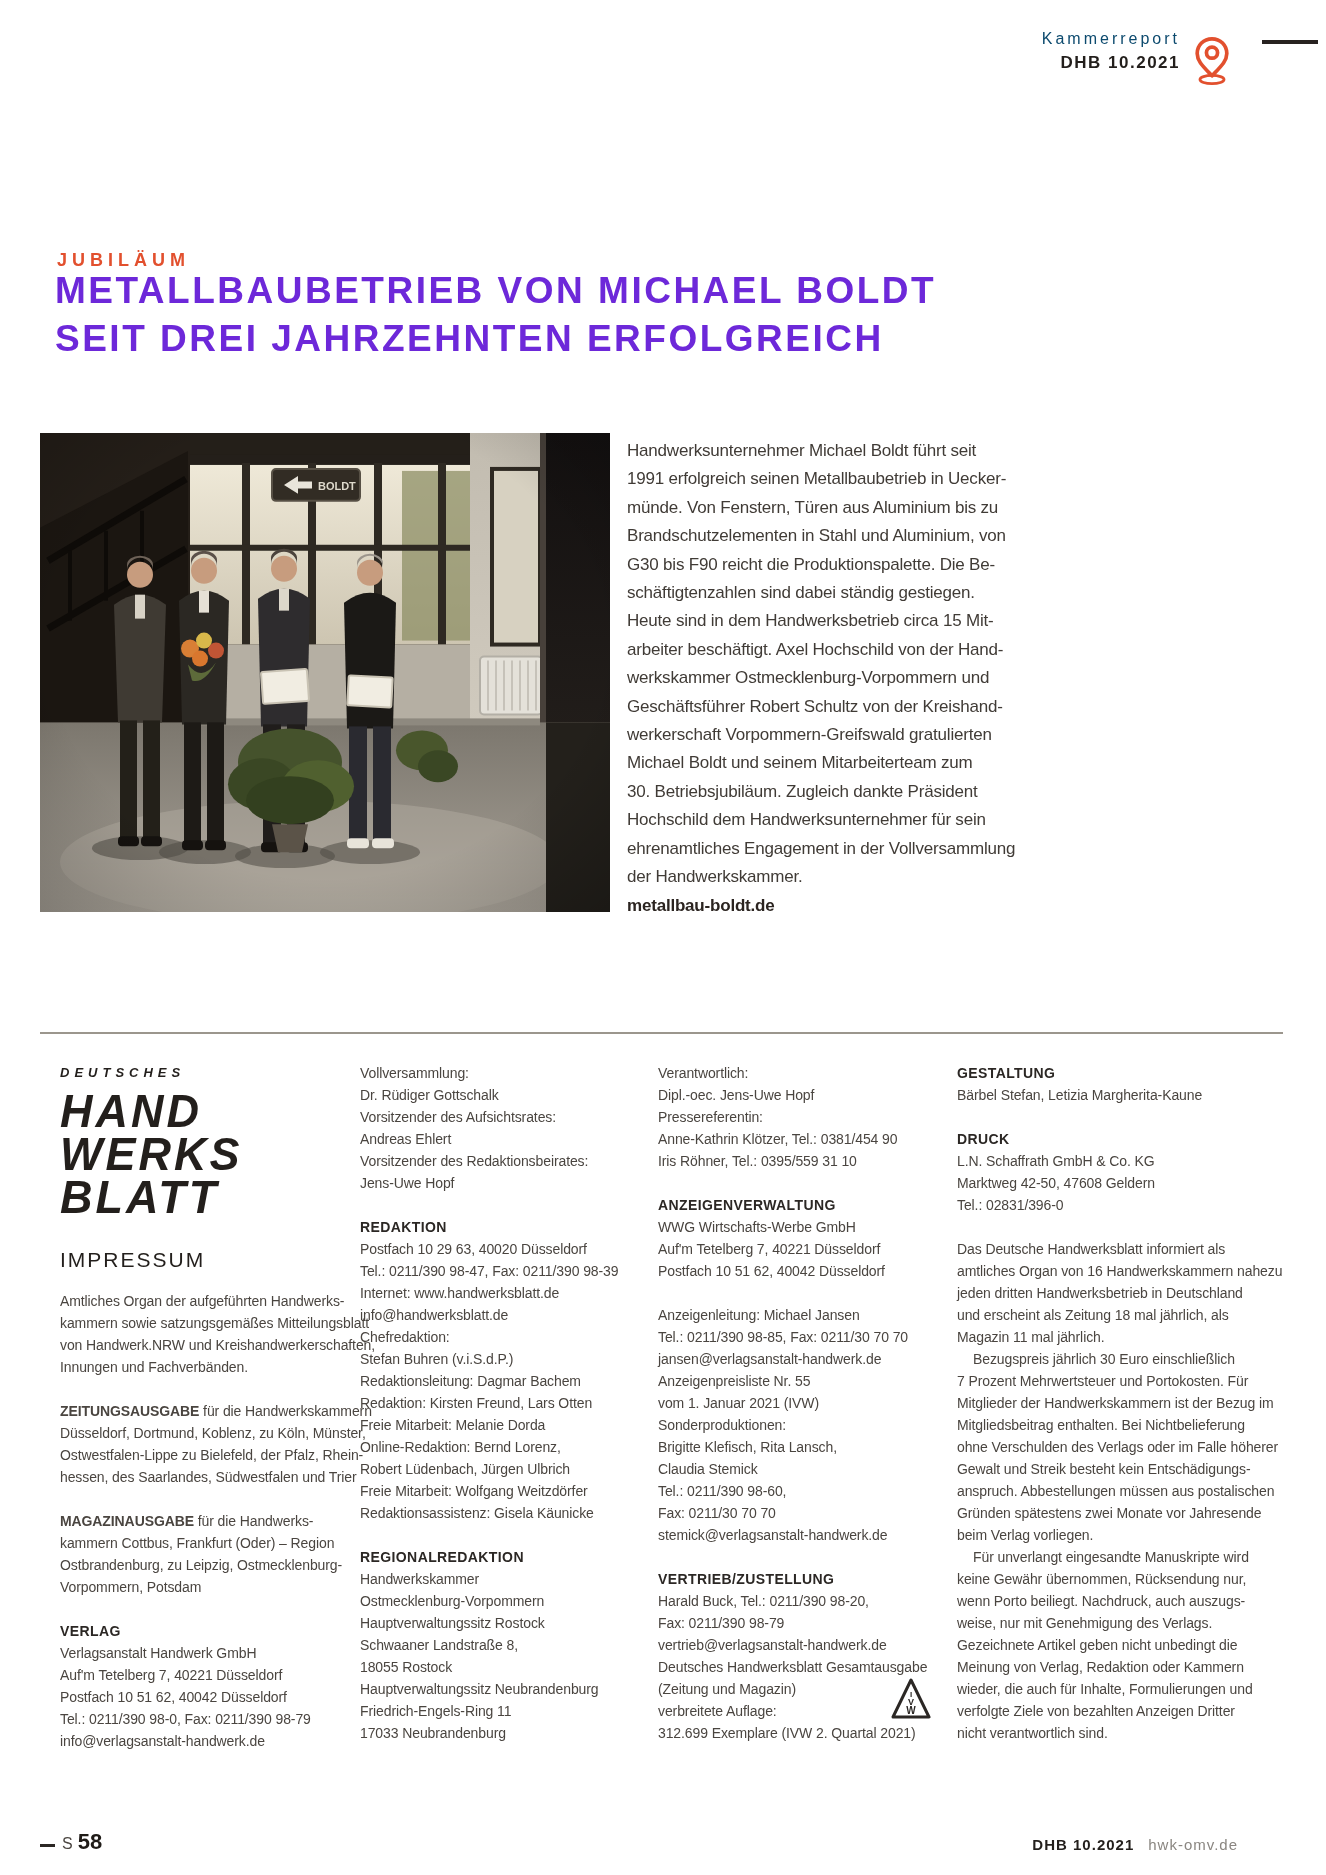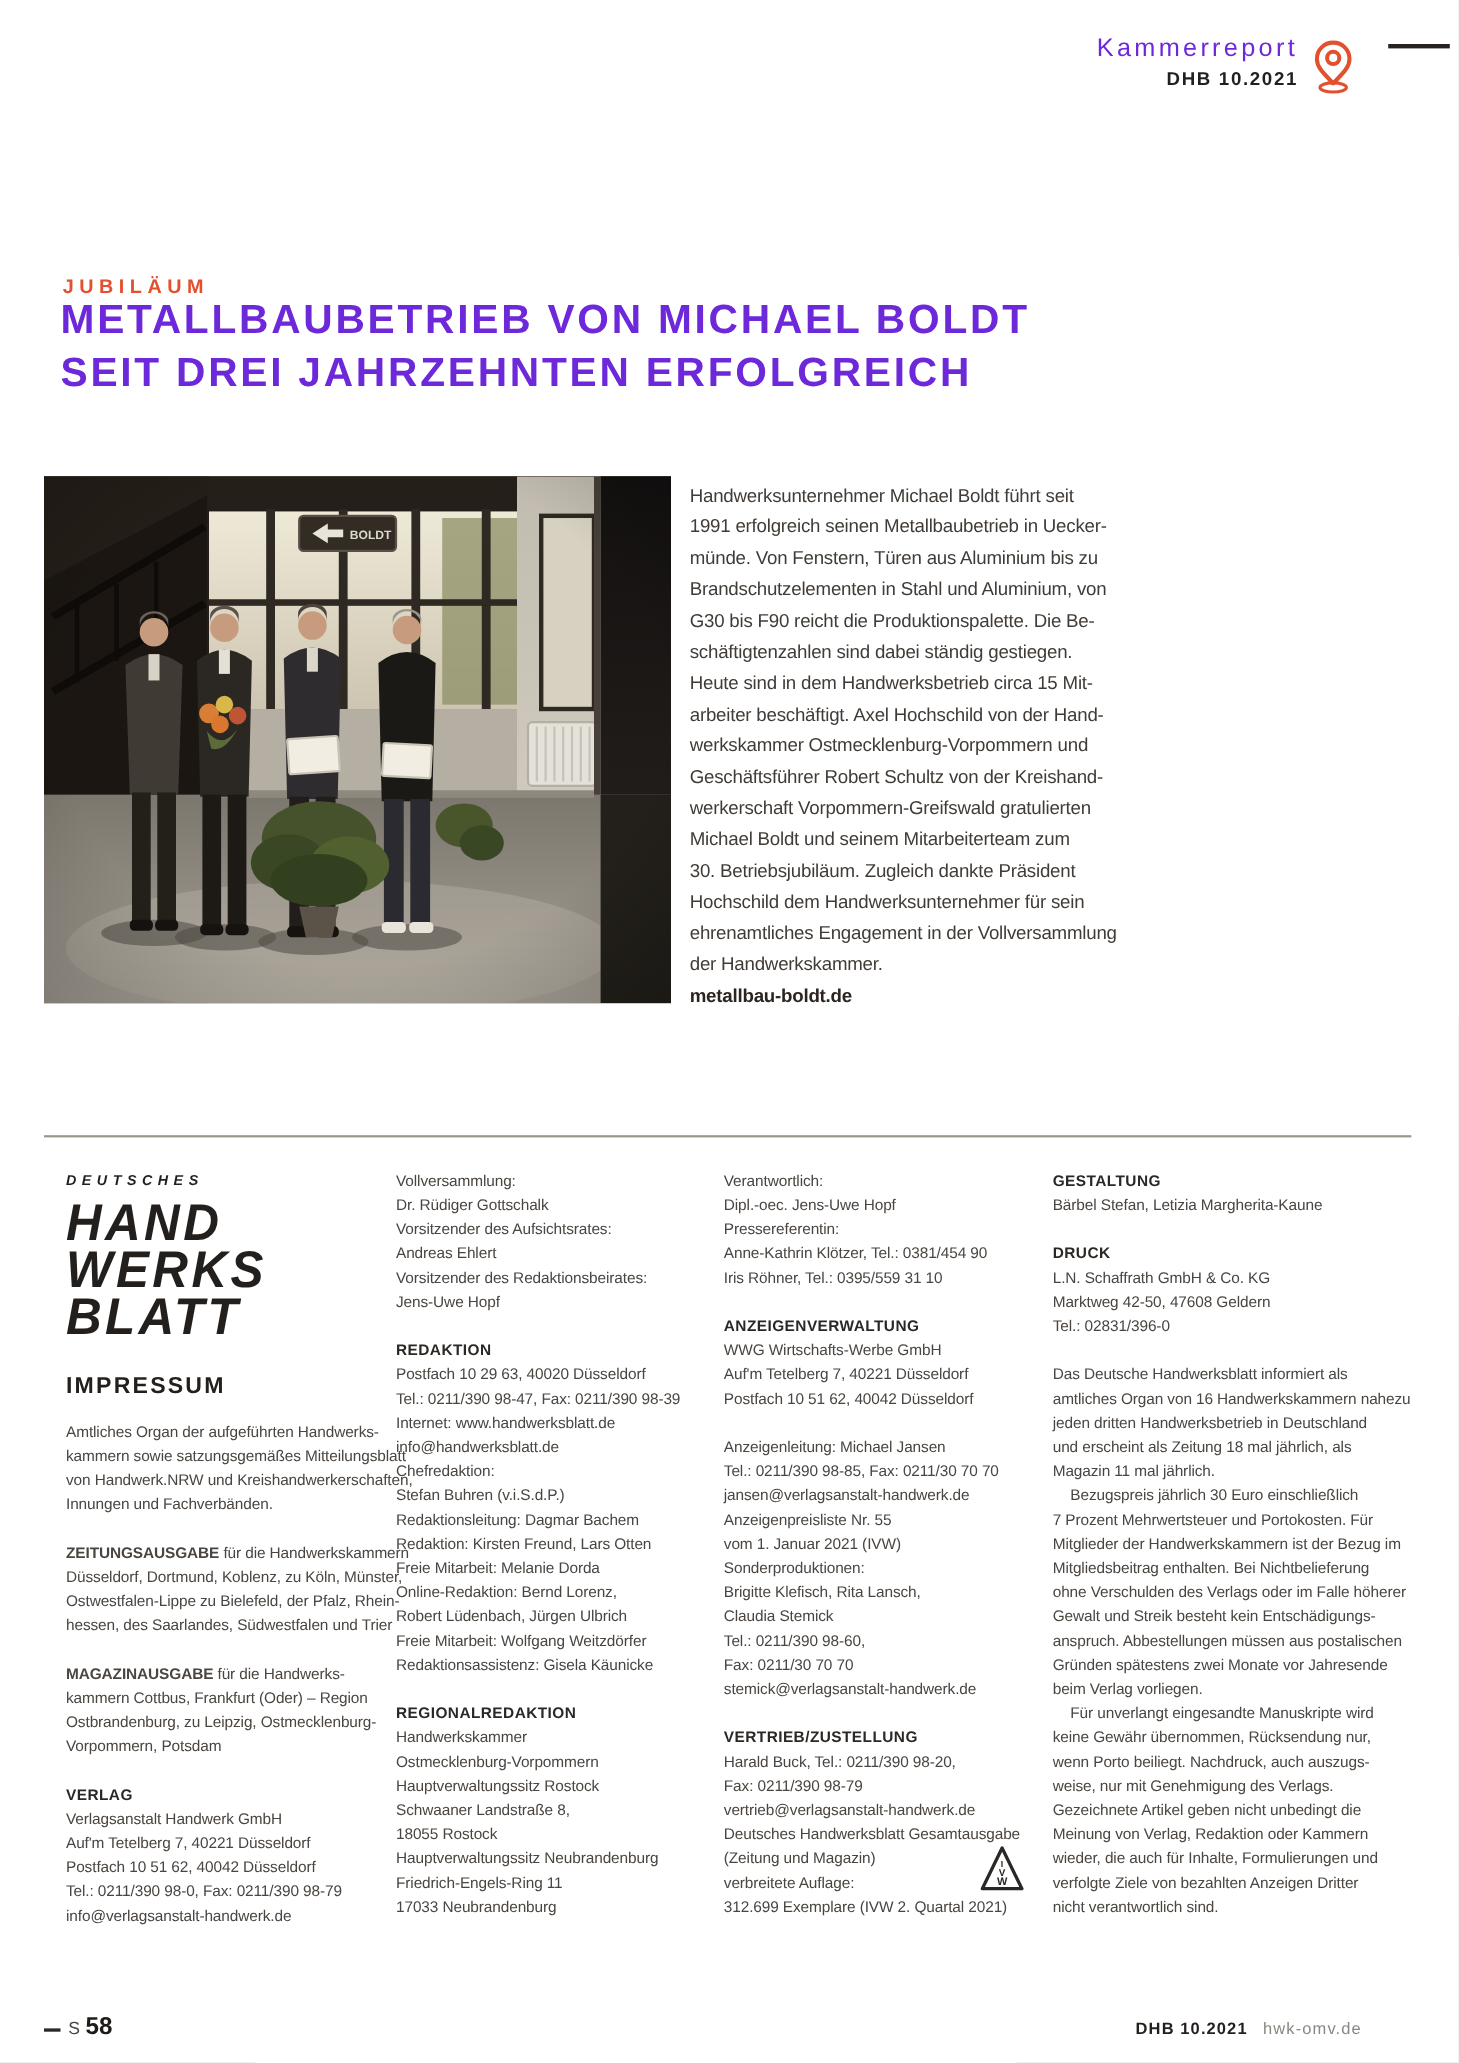--- a/index.html
+++ b/index.html
@@ -2,21 +2,21 @@
 <html><head>
 <meta charset="utf-8">
 <style>
   html,body{margin:0;padding:0;background:#e8e8e8;}
   .page{
     position:relative;width:1326px;height:1875px;margin:0 auto;background:#ffffff;
     font-family:"Liberation Sans","DejaVu Sans",sans-serif;overflow:hidden;
   }
   
   .hdr{position:absolute;right:146px;top:30px;text-align:right;}
-  .hdr-kicker{font-size:23px;letter-spacing:3px;color:#6d28d9;}
+  .hdr-kicker{font-size:16px;letter-spacing:3px;color:#0c4a6e;}
   .hdr-issue{font-size:17px;font-weight:bold;letter-spacing:1.5px;color:#231f1c;margin-top:5px;}
   .pin{position:absolute;left:1191px;top:36px;width:42px;height:50px;}
   .hdr-rule{position:absolute;left:1262px;top:40px;width:56px;height:4px;background:#272220;}
   
   .eyebrow{position:absolute;left:57px;top:250px;font-size:18px;font-weight:bold;letter-spacing:5px;color:#e2502e;}
   .title{position:absolute;left:55px;top:267px;font-size:37px;line-height:48px;font-weight:bold;
          letter-spacing:2.5px;color:#6d28d9;white-space:pre-line;}
   .photo{position:absolute;left:40px;top:433px;width:570px;height:479px;overflow:hidden;background:#2a241d;}
   .body-col{position:absolute;left:627px;top:437px;width:430px;}
   .body-text{font-size:17px;line-height:28.4px;color:#403b36;letter-spacing:-0.2px;white-space:pre;}
@@ -25,21 +25,21 @@
   .divider{position:absolute;left:40px;top:1032px;width:1243px;height:2px;background:#9b968d;}
   .col{position:absolute;top:1062px;font-size:14px;line-height:22px;color:#4a4540;letter-spacing:-0.1px;}
   .col1{left:60px;width:292px;}
   .col2{left:360px;width:292px;}
   .col3{left:658px;width:292px;}
   .col4{left:957px;width:340px;}
   .brand{margin-bottom:36px;font-style:italic;}
   .brand-top{font-size:13px;font-weight:bold;letter-spacing:5px;color:#231f1c;}
   .brand-main{font-size:45px;line-height:41px;font-weight:bold;letter-spacing:3px;color:#231f1c;
               margin-top:6px;white-space:pre-line;transform:scaleY(1.04);transform-origin:left top;}
-  .imp-title{font-size:21px;font-weight:bold;letter-spacing:2px;color:#231f1c;margin:1px 0 19px 0;}
+  .imp-title{font-size:21px;font-weight:normal;letter-spacing:2px;color:#231f1c;margin:1px 0 19px 0;}
   .blk{margin-top:22px;}
   .blk.nogap{margin-top:0;}
   .blk:first-child{margin-top:0;}
   .blk-h{font-weight:bold;letter-spacing:.4px;color:#2b2724;}
   .blk-t{white-space:pre;}
   .blk.indent .blk-t{text-indent:16px;}
   .ivw{position:absolute;left:891px;top:1678px;width:40px;height:42px;}
   
   .foot-dash{position:absolute;left:40px;top:1844px;width:15px;height:3px;background:#2b2724;}
   .foot-left{position:absolute;left:62px;top:1829px;}

